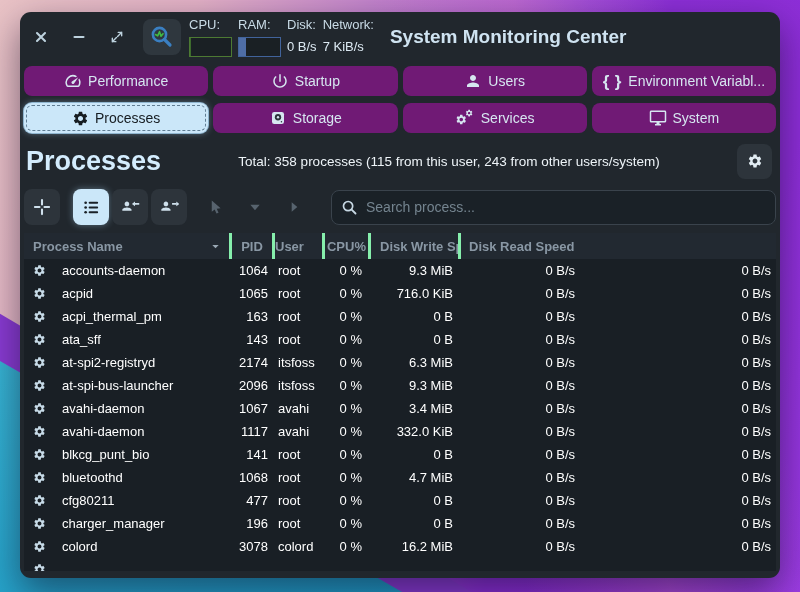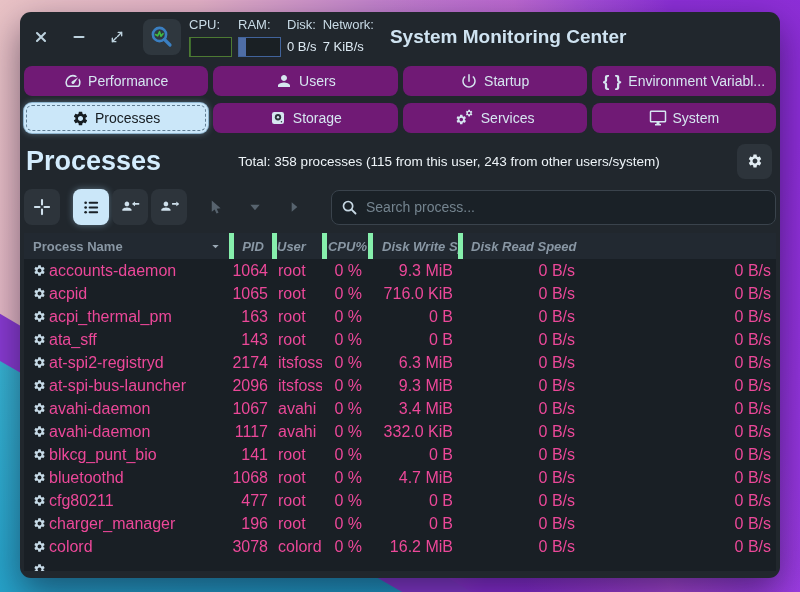--- a/index.html
+++ b/index.html
@@ -63,32 +63,32 @@
     border:1px solid #3a434c;color:#dbe8f1;font-size:14px;padding:0 10px 0 34px;outline:none;
     font-family:"Liberation Sans","DejaVu Sans",sans-serif;}
   .search-input::placeholder{color:#74848f;}
   .search-icon{position:absolute;left:10px;top:9px;color:#c7d8e4;}
   
   .table-wrap{flex:1;margin:8px 4px 7px;background:#191f25;overflow:hidden;
     display:flex;flex-direction:column;}
   .trow{display:grid;grid-template-columns:205px 43px 50px 46px 90px 125px 1fr;align-items:center;}
   .thead{flex:0 0 26px;background:#222931;color:#8997a4;font-weight:bold;font-size:13px;}
   .th{height:26px;display:flex;align-items:center;white-space:nowrap;overflow:hidden;}
-  .th + .th{border-left:5px solid #86efac;font-style:italic;}
+  .th + .th{border-left:3px solid #86efac;}
   .th.c-name{padding-left:9px;}
   .th.c-pid,.th.c-cpu{justify-content:center;}
   .th.c-user{padding-left:0;}
   .th.c-ram{justify-content:flex-end;padding-right:5px;}
   .th.c-read{padding-left:8px;}
   .th.c-write{padding-left:9px;}
   .sort-icon{margin-left:auto;margin-right:8px;color:#9aa8b4;display:flex;}
   .tbody{flex:1;overflow:hidden;}
-  .row{height:23px;font-size:16px;color:#ec4899;cursor:default;}
+  .row{height:23px;font-size:13px;color:#ffffff;cursor:default;}
   .cell{white-space:nowrap;overflow:hidden;}
-  .c-name{display:flex;align-items:center;gap:3px;padding-left:9px;}
+  .c-name{display:flex;align-items:center;gap:16px;padding-left:9px;}
   .row .c-pid{text-align:right;padding-right:4px;}
   .row .c-user{padding-left:6px;}
   .row .c-cpu{text-align:right;padding-right:6px;}
   .row .c-ram{text-align:right;padding-right:5px;}
   .row .c-read{text-align:right;padding-right:8px;}
   .row .c-write{text-align:right;padding-right:5px;}
   .gear-sm{color:#c8dce9;flex:0 0 auto;display:flex;}
   .icon{display:block;}
   svg{display:block;}
 </style>
@@ -178,29 +178,29 @@
 
     <div class="tabs">
       <div class="tab">
         <svg class="icon" width="18" height="18" viewBox="0 0 24 24">
             <use href="#i-speed"></use>
           </svg>
         <span>Performance</span>
       </div>
       <div class="tab">
         <svg class="icon" width="18" height="18" viewBox="0 0 24 24">
+            <use href="#i-power"></use>
+          </svg>
+        <span>Startup</span>
+      </div>
+      <div class="tab">
+        <svg class="icon" width="18" height="18" viewBox="0 0 24 24">
             <use href="#i-person"></use>
           </svg>
         <span>Users</span>
-      </div>
-      <div class="tab">
-        <svg class="icon" width="18" height="18" viewBox="0 0 24 24">
-            <use href="#i-power"></use>
-          </svg>
-        <span>Startup</span>
       </div>
       <div class="tab">
         <span class="braces">{ }</span>
         <span>Environment Variabl...</span>
       </div>
       <div class="tab selected">
         <svg class="icon" width="17" height="17" viewBox="0 0 24 24">
             <use href="#i-gear"></use>
           </svg>
         <span>Processes</span>

